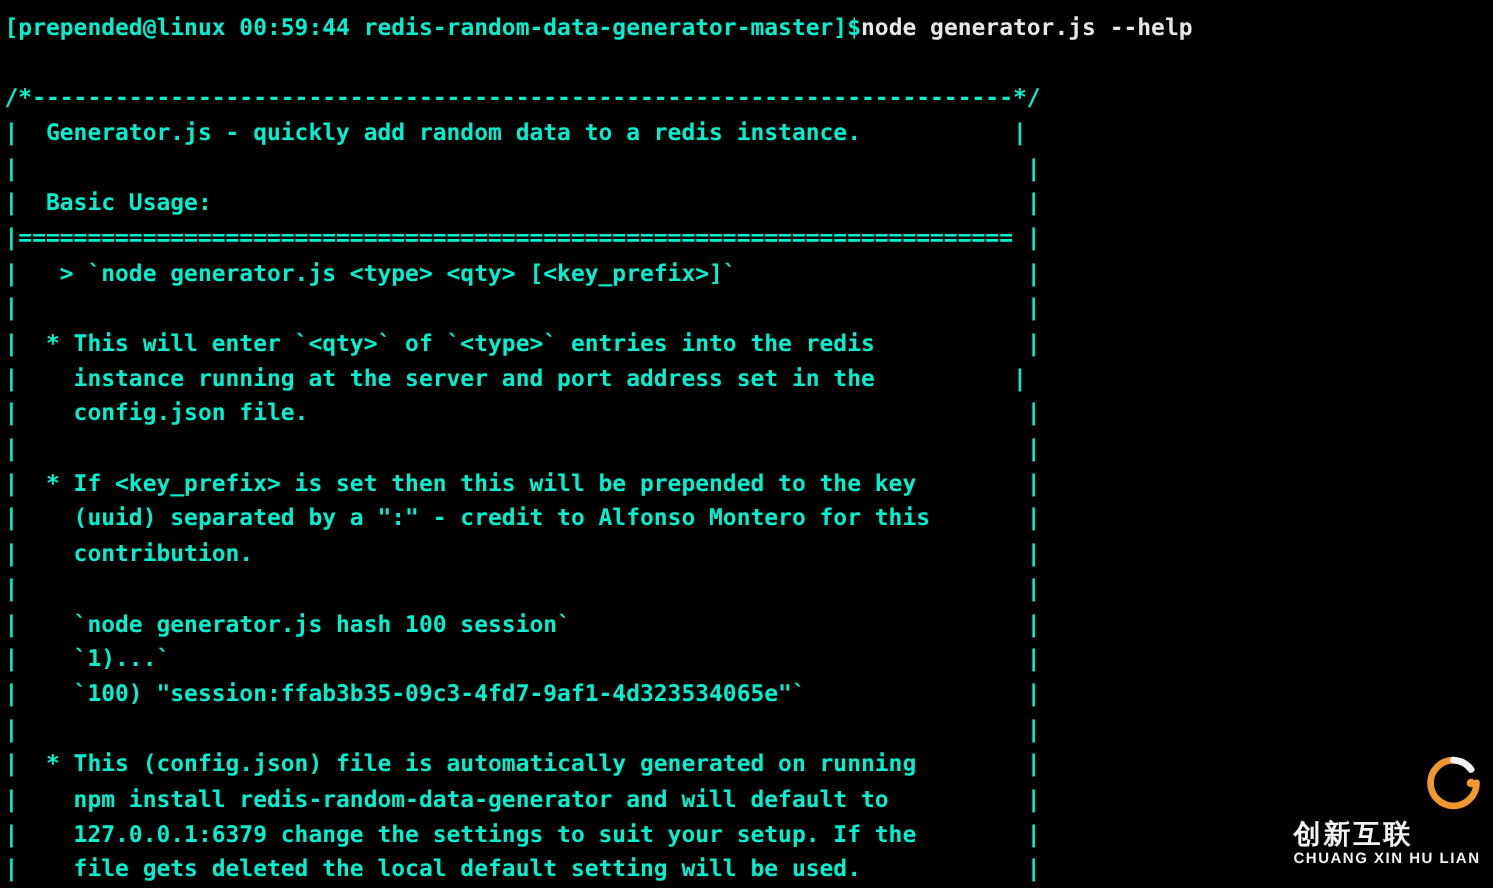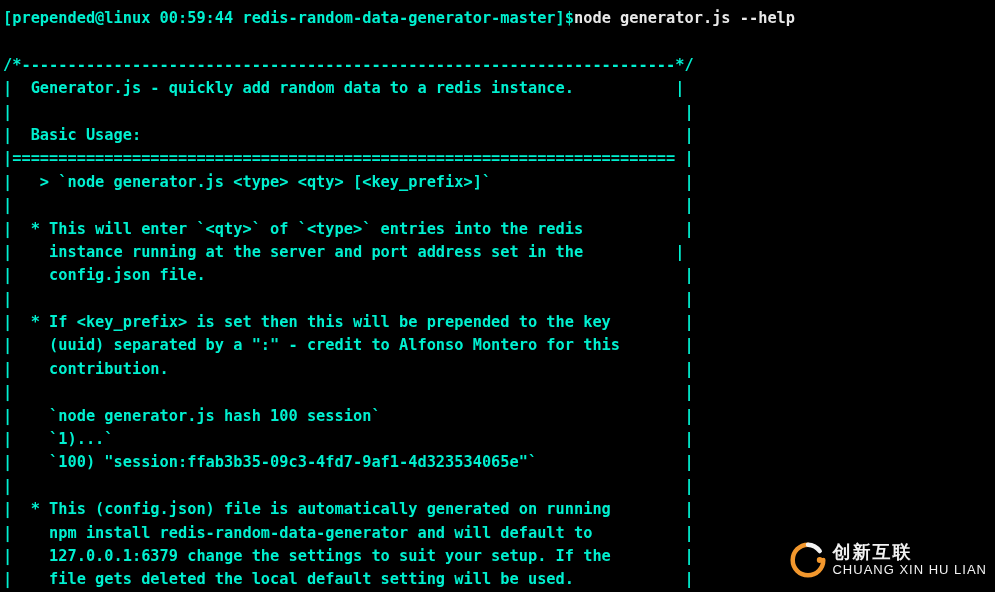--- a/index.html
+++ b/index.html
@@ -19,23 +19,24 @@
     white-space: pre;
     color: #00f0d0;
   }
   .prompt-line { color: #00f0d0; }
   .cmd-part { color: #e8e8e8; margin-top: 14px; }
   .watermark {
     position: absolute;
     right: 8px;
     bottom: 14px;
     display: flex;
-    align-items: flex-start;
+    align-items: flex-end;
     gap: 6px;
     opacity: 0.95;
+    flex-direction: column;
   }
   .watermark-icon {
     width: 36px;
     height: 36px;
   }
   .watermark-text {
     display: flex;
     flex-direction: column;
     justify-content: center;
     line-height: 1.15;
@@ -43,22 +44,22 @@
   .watermark-cn {
     color: #fff;
     font-family: "Microsoft YaHei", sans-serif;
     font-size: 18px;
     font-weight: bold;
     letter-spacing: 2px;
   }
   .watermark-en {
     color: #fff;
     font-family: Arial, sans-serif;
-    font-size: 13px;
-    font-weight: normal;
+    font-size: 10px;
+    font-weight: bold;
     letter-spacing: 1px;
   }
 </style>
 </head>
 <body>
 
 <div class="terminal"><span class="prompt-line"><span>[prepended@linux </span><span>00:59:44 </span><span>redis-random-data-generator-master]$</span><span class="cmd-part">node generator.js --help</span></span>
 <span id="out">
 /*-----------------------------------------------------------------------*/
 |  Generator.js - quickly add random data to a redis instance.           |

